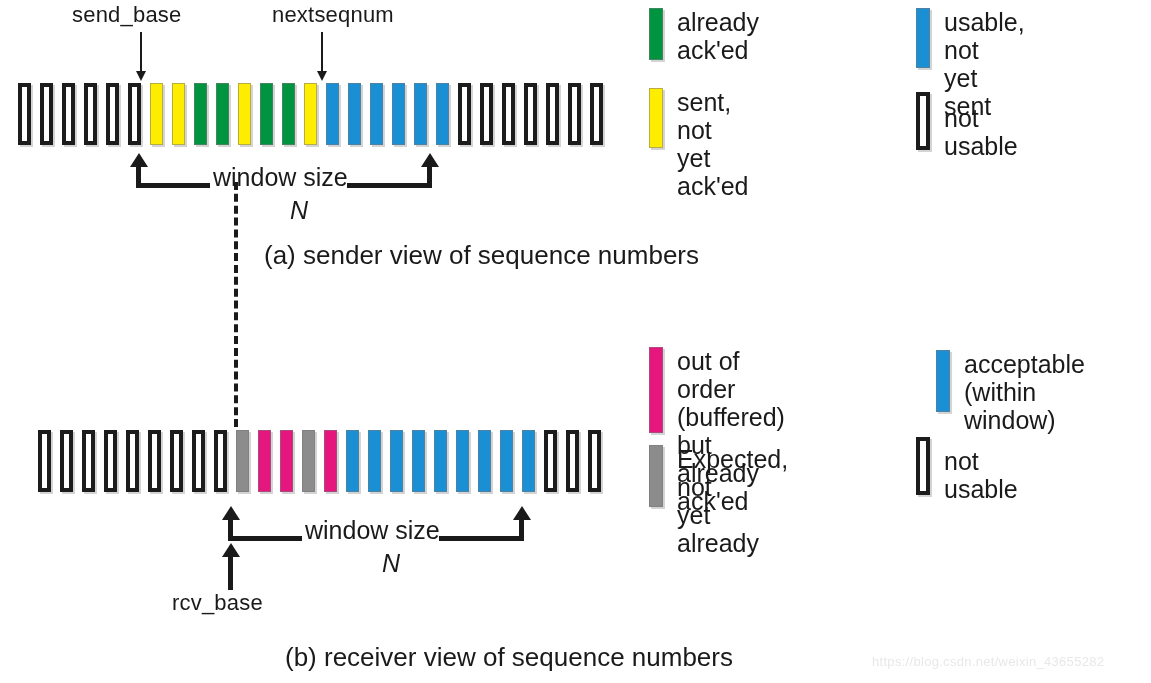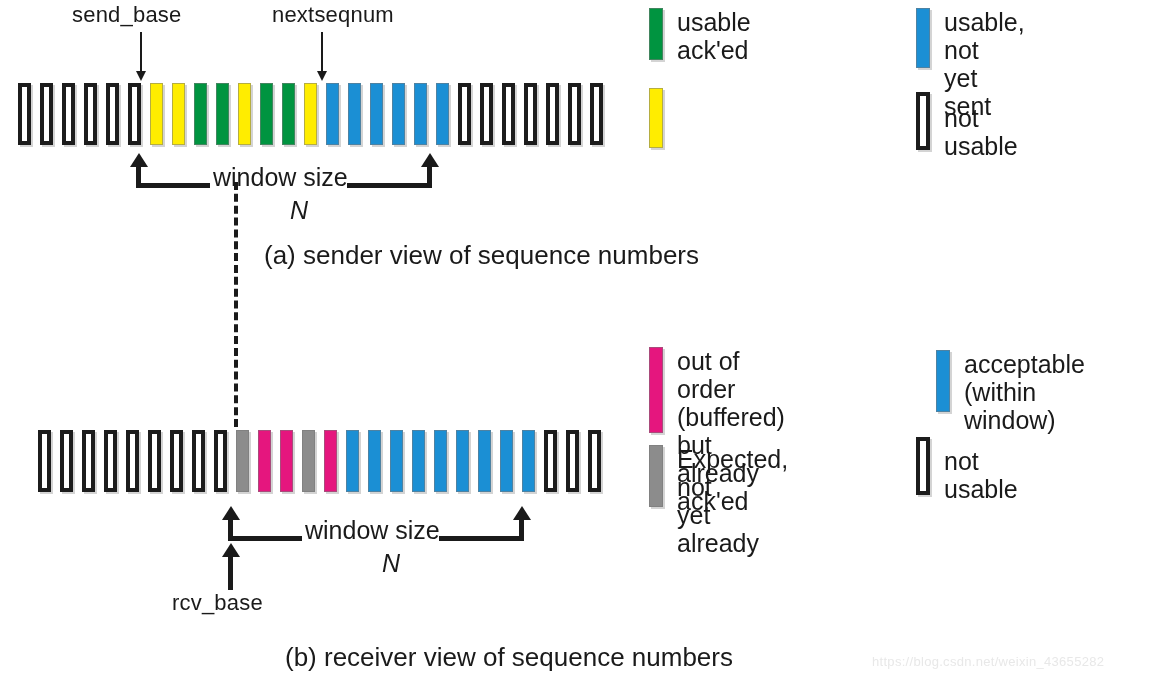--- a/index.html
+++ b/index.html
@@ -195,25 +195,27 @@
   <div class="wlabel-n" style="left:382px;top:549px;">N</div>
 
   <div class="up-arrow" style="left:228px;top:556px;height:34px;"></div>
   <div class="ptr-label" style="left:172px;top:590px;">rcv_base</div>
 
   <div class="caption" style="left:285px;top:642px;">(b) receiver view of sequence numbers</div>
 
   <div class="legend">
     <div class="legend-item" style="left:649px;top:8px;">
       <div class="swatch filled" style="height: 52px; background: rgb(0, 148, 64);" id="sw-s0"></div>
-      <div class="legend-text">usable
+      <div class="legend-text">already
 ack'ed</div>
     </div>
     <div class="legend-item" style="left:649px;top:88px;">
       <div class="swatch filled" style="height: 60px; background: rgb(255, 237, 0);" id="sw-s1"></div>
+      <div class="legend-text">sent, not
+yet ack'ed</div>
     </div>
     <div class="legend-item" style="left:916px;top:8px;">
       <div class="swatch filled" style="height: 60px; background: rgb(27, 143, 212);" id="sw-s2"></div>
       <div class="legend-text">usable, not
 yet sent</div>
     </div>
     <div class="legend-item" style="left:916px;top:92px;">
       <div class="swatch empty" style="height:58px;"></div>
       <div class="legend-text" style="margin-top:12px;">not usable</div>
     </div>

